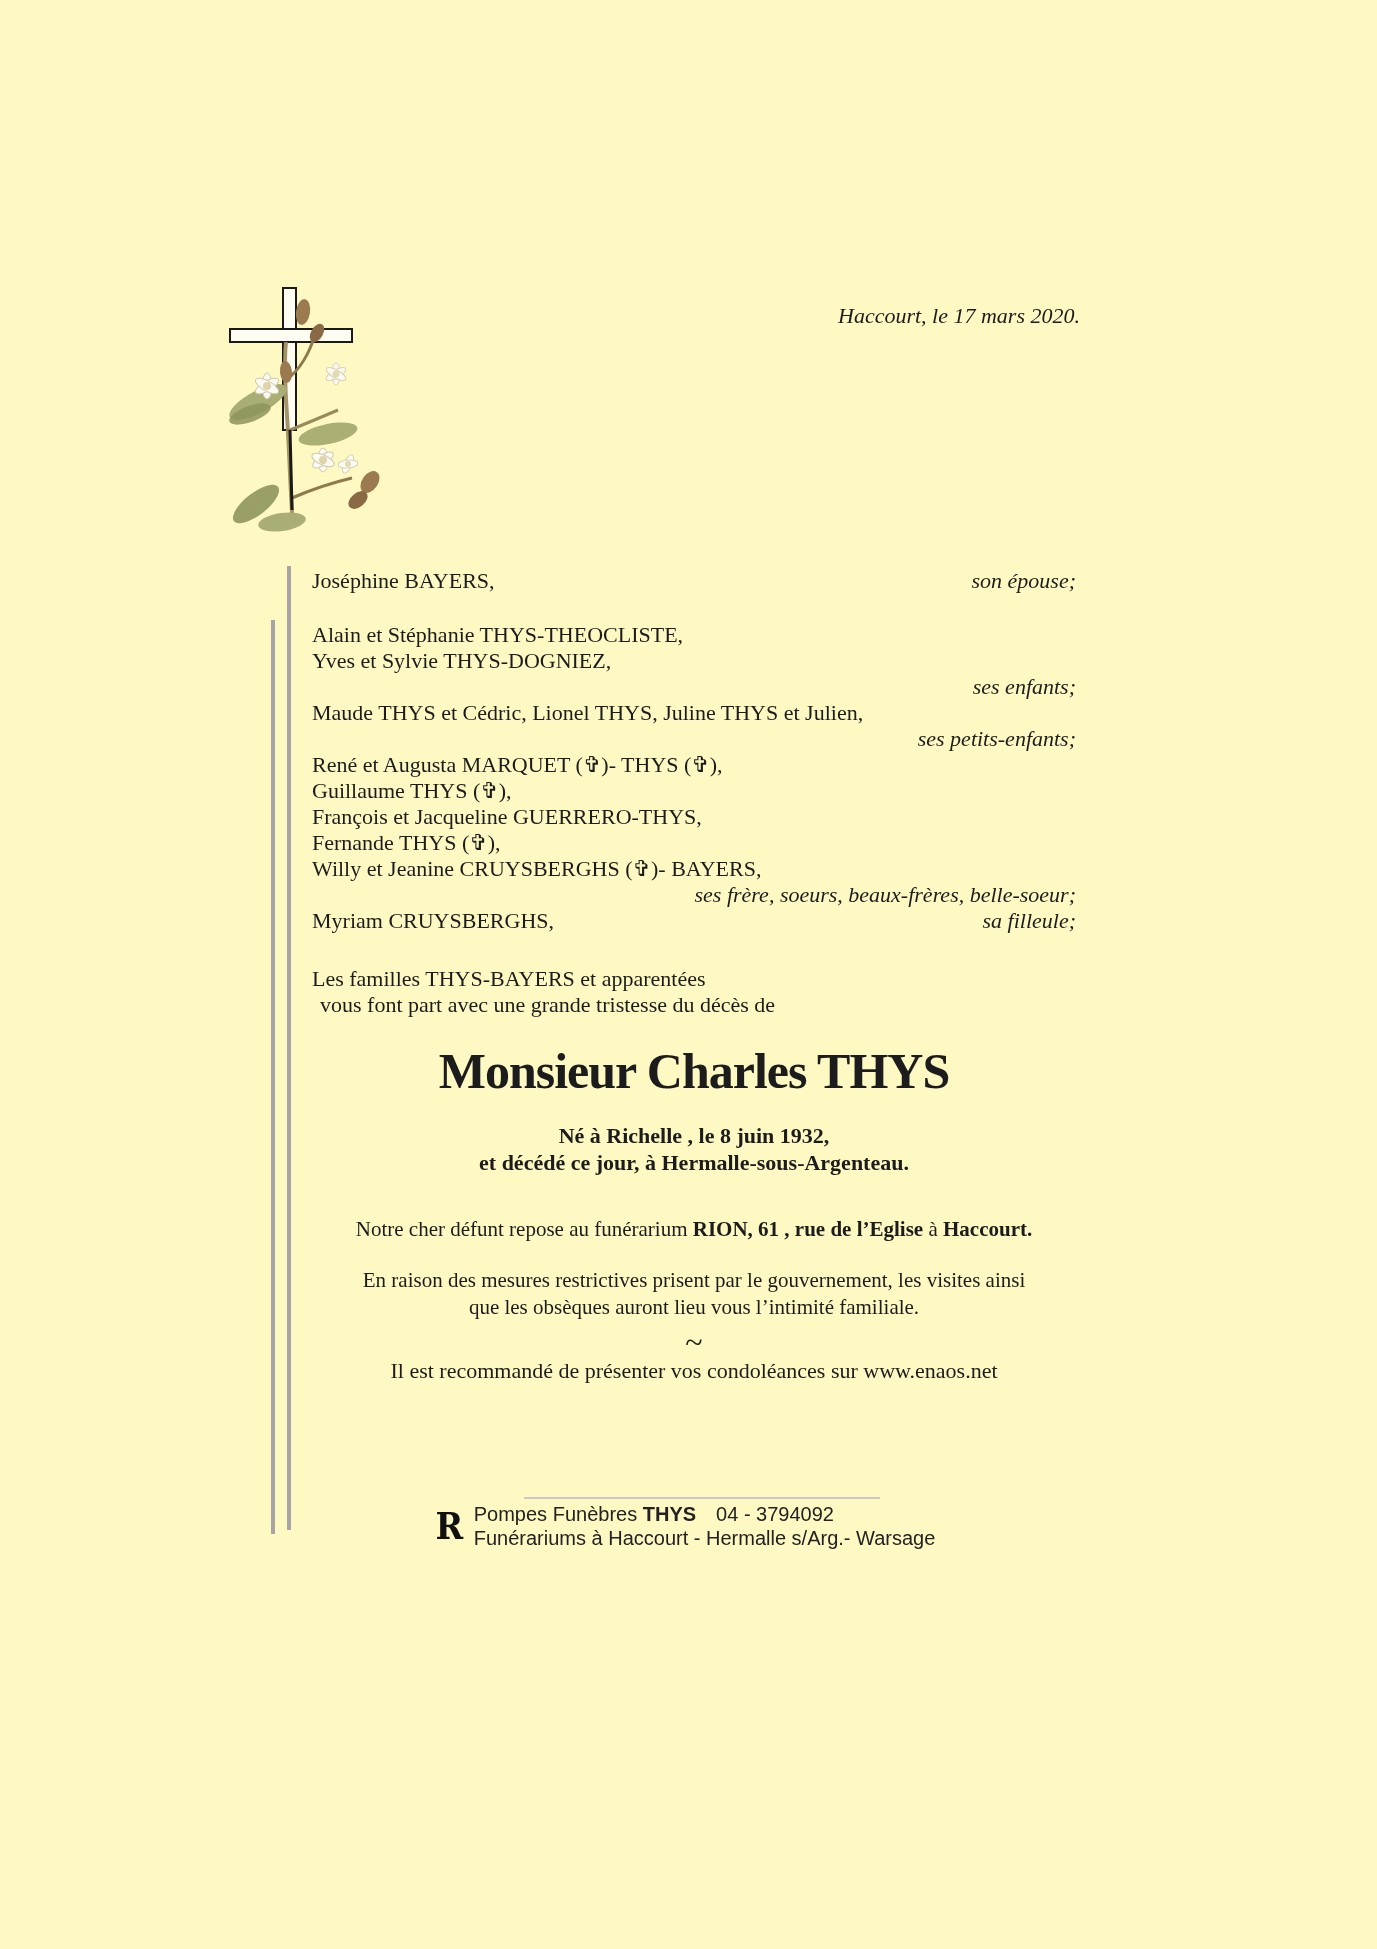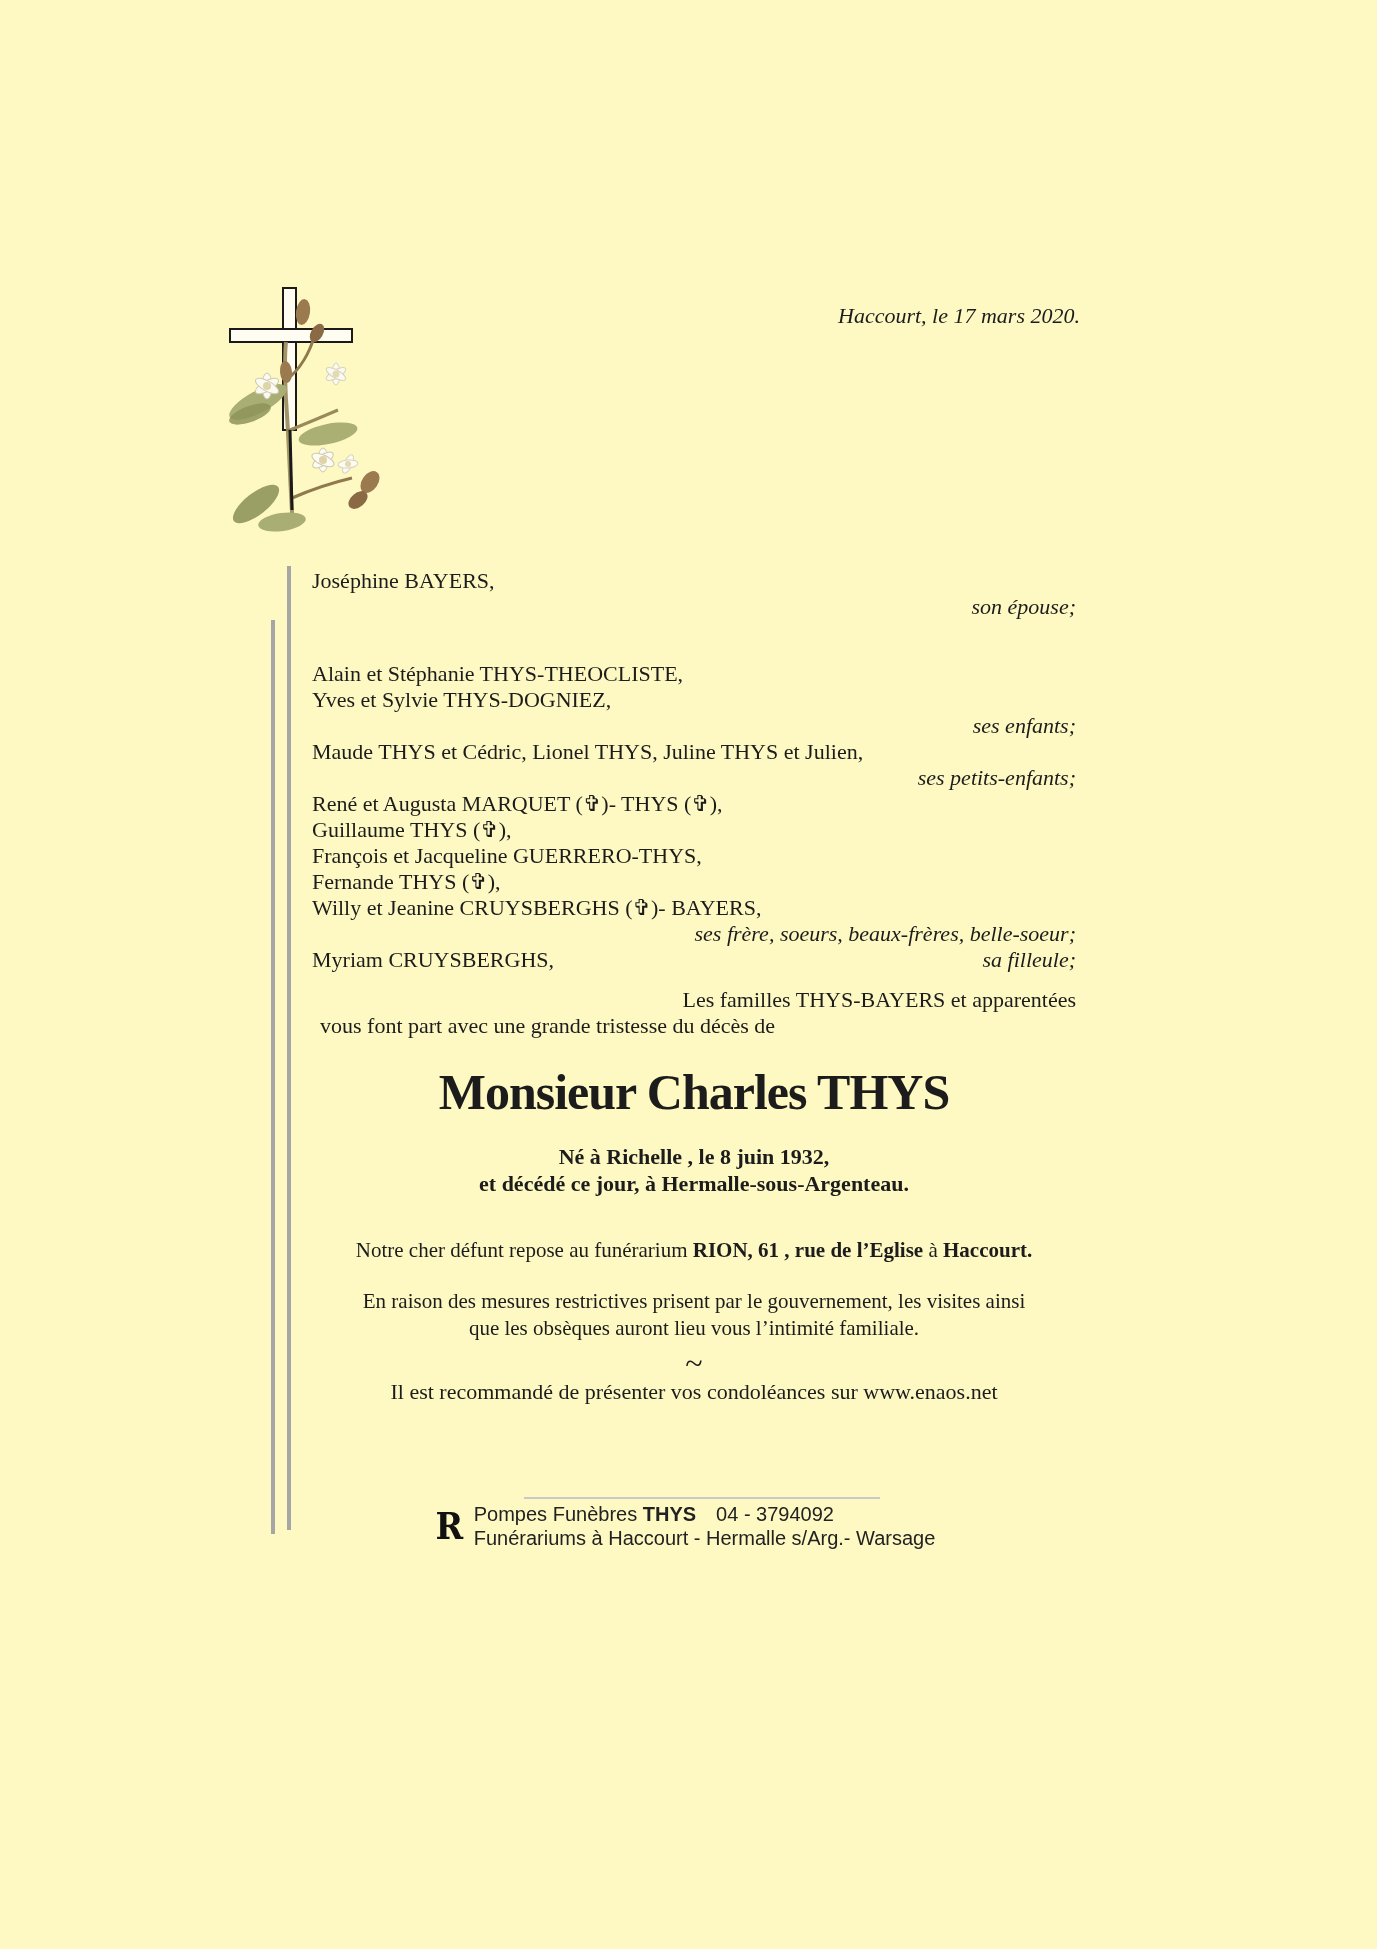--- a/index.html
+++ b/index.html
@@ -29,22 +29,22 @@
     left: 312px;
     top: 568px;
     width: 764px;
     font-size: 22px;
     line-height: 26px;
   }
   .row { display: flex; justify-content: space-between; white-space: nowrap; }
   .row .l { text-align: left; }
   .row .r { text-align: right; margin-left: auto; }
   .it { font-style: italic; }
-  .mb-gap { margin-bottom: 41px; flex-direction: column; }
-  .families-row { margin-top: 14px; justify-content: flex-end; }
+  .mb-gap { margin-bottom: 28px; }
+  .families-row { margin-top: 32px; }
   .intro { padding-left: 8px; white-space: nowrap; }
   .title {
     margin-top: 24px;
     text-align: center;
     font-weight: bold;
     font-size: 50px;
     line-height: 58px;
     white-space: nowrap;
     letter-spacing: -1px;
   }

